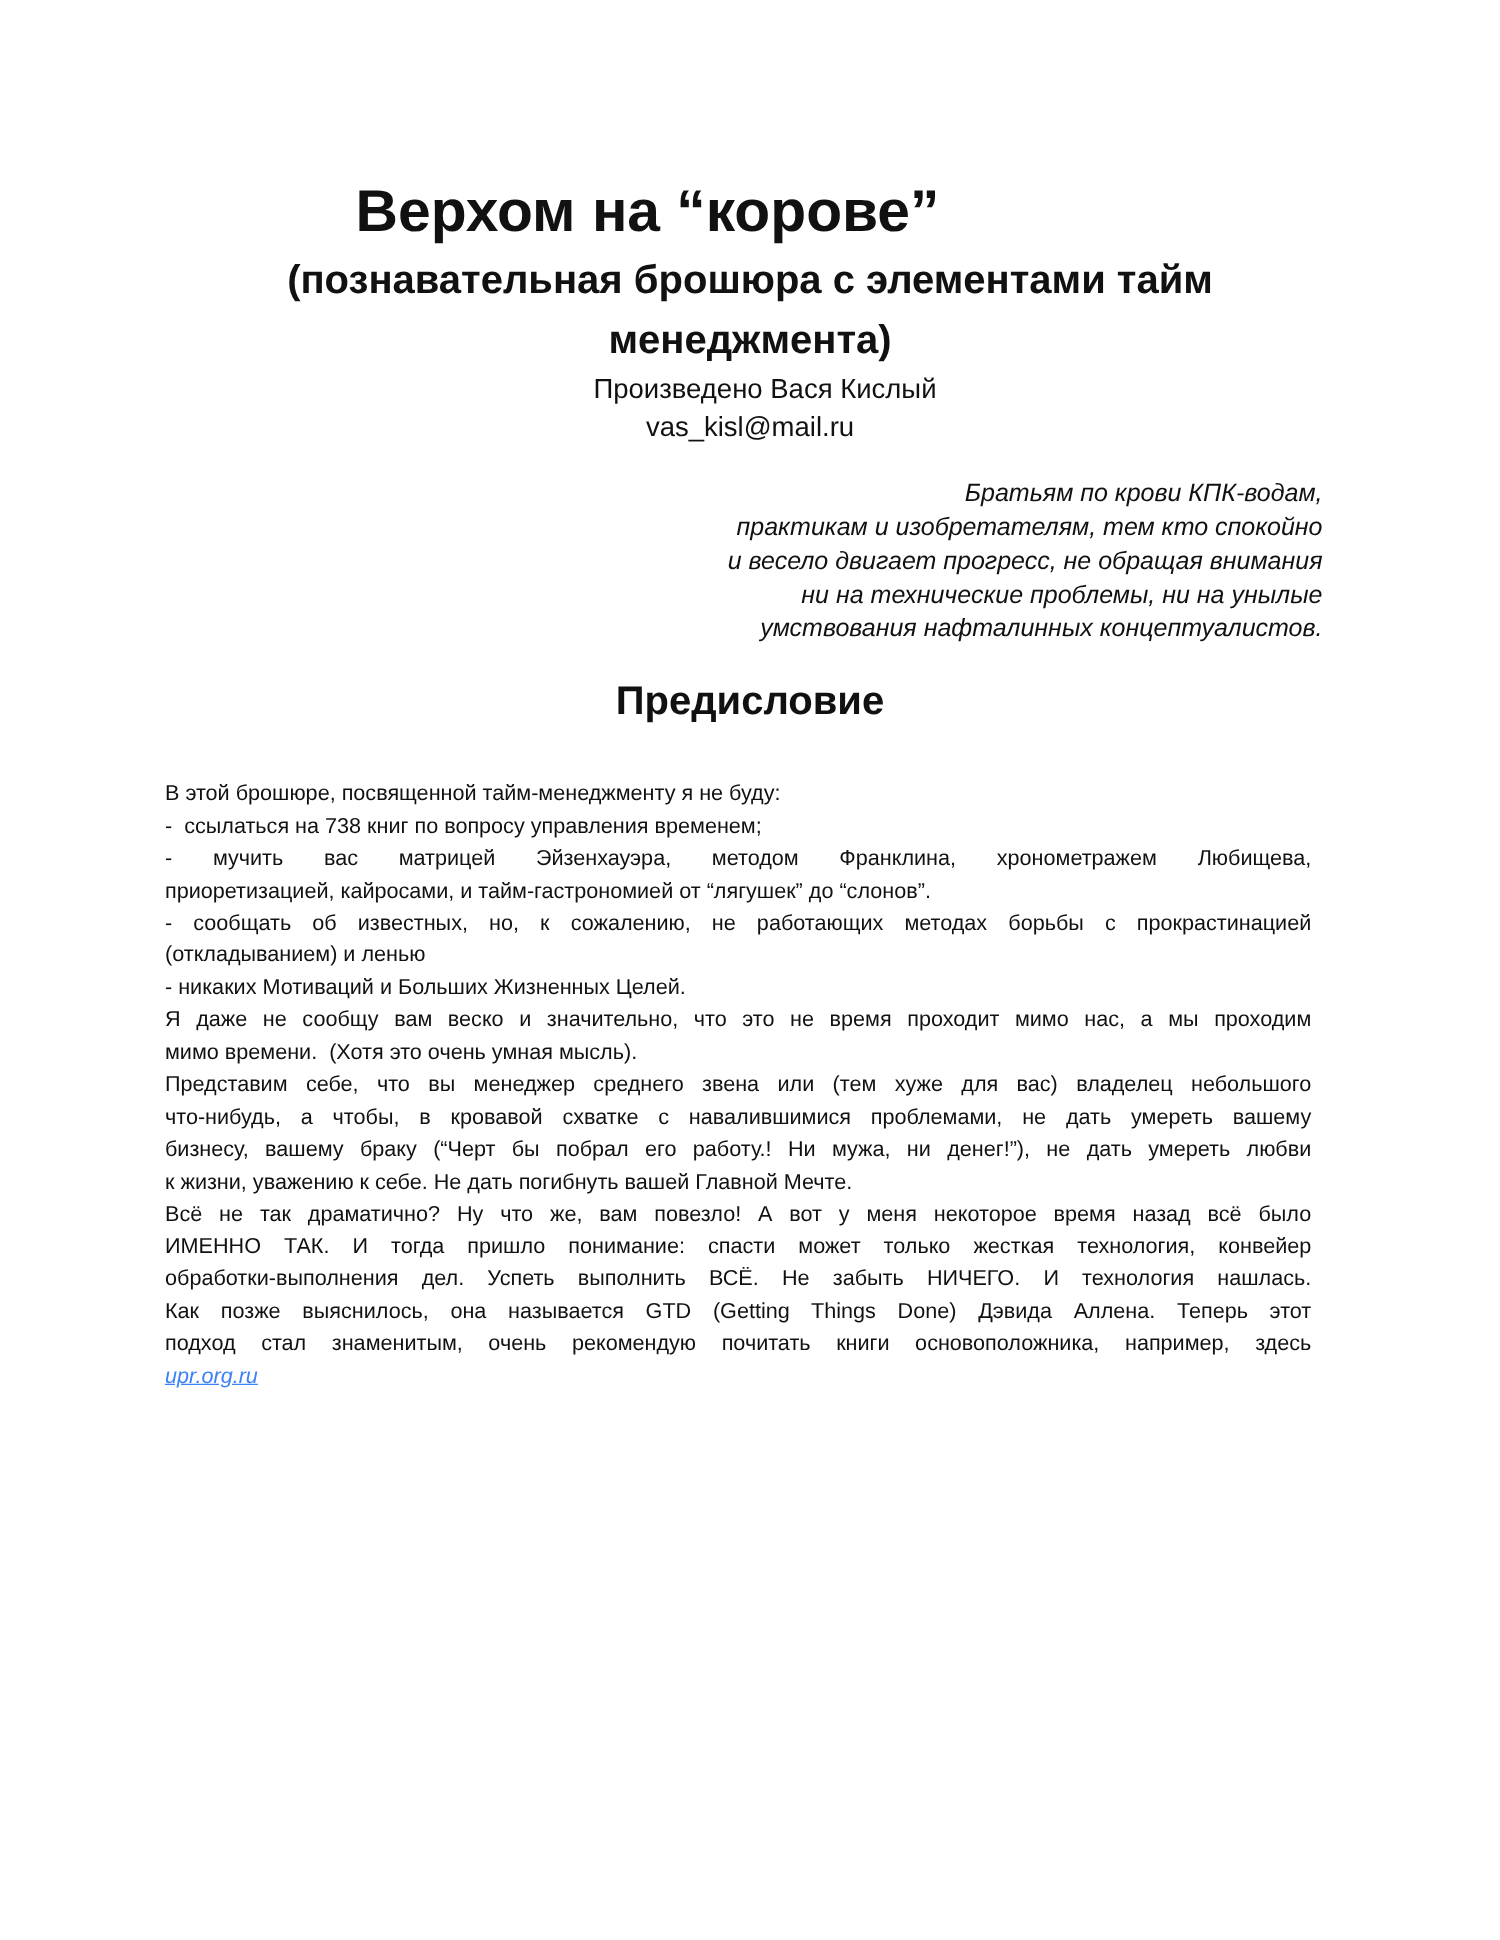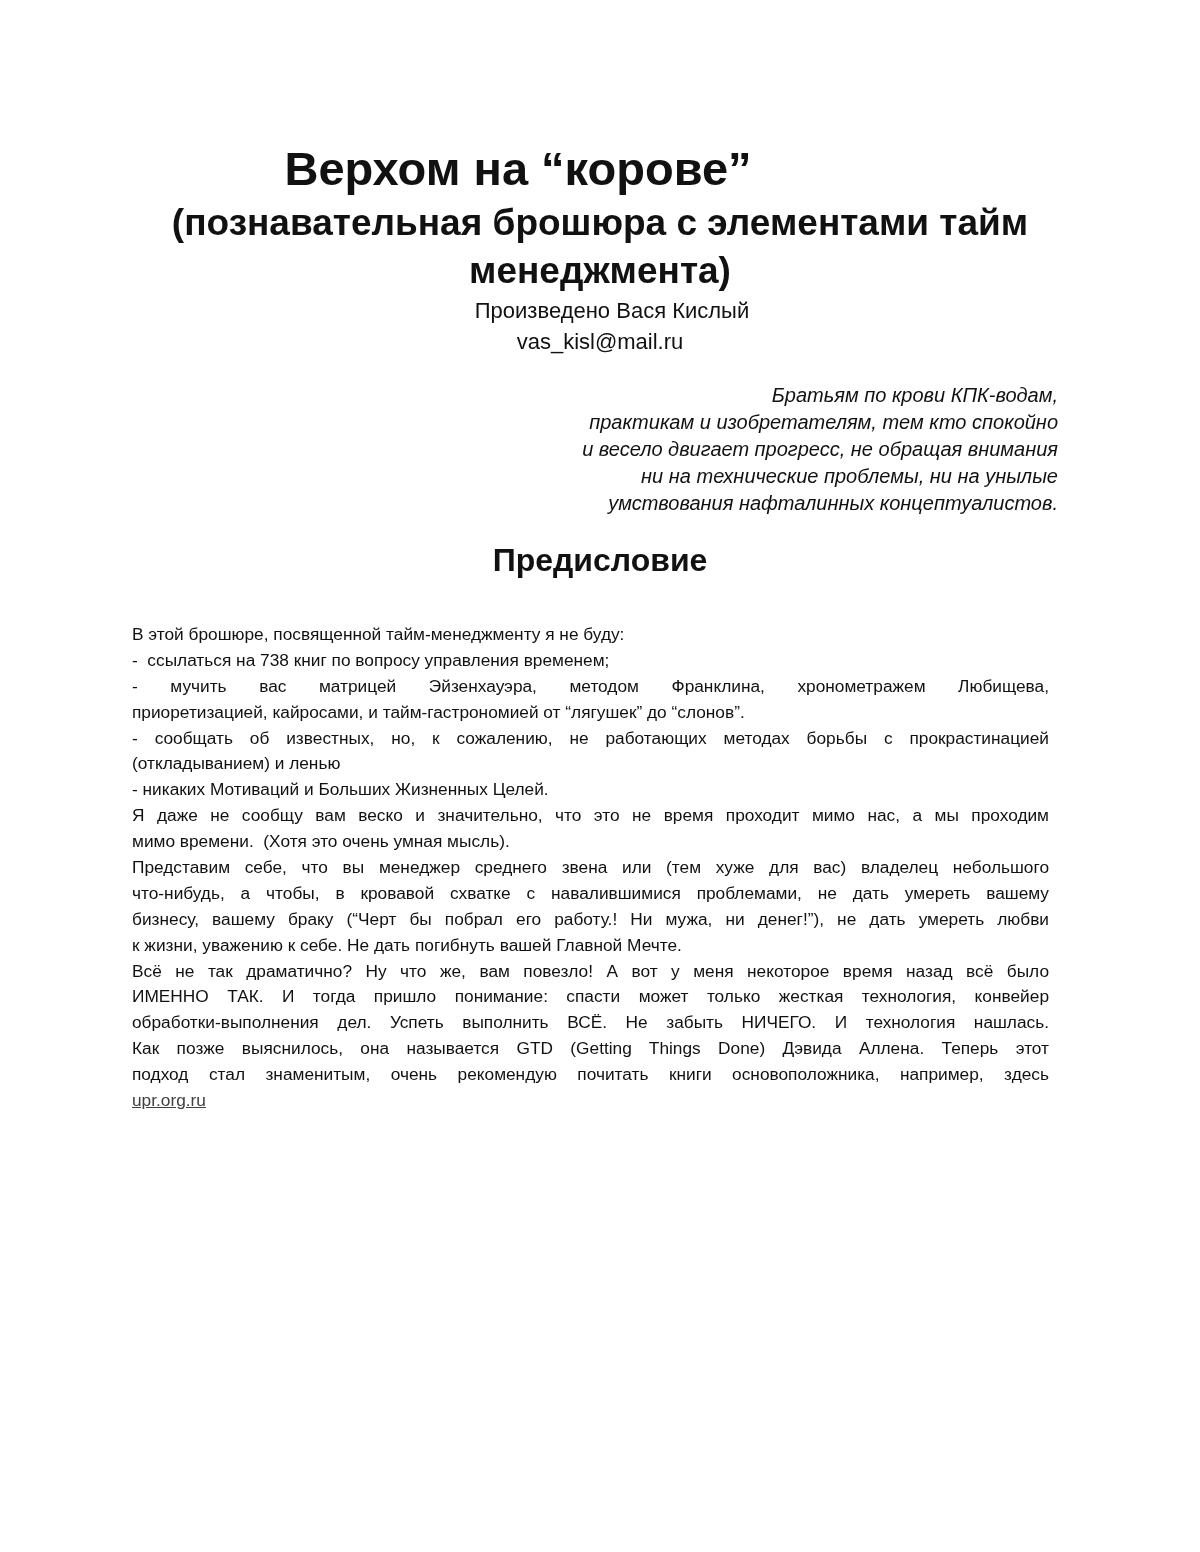--- a/index.html
+++ b/index.html
@@ -30,21 +30,21 @@
       font-size: 47px;
       line-height: 58px;
       margin: 0;
     }
     .subtitle {
       position: absolute;
       left: 140px; width: 920px;
       top: 199px;
       text-align: center;
       font-weight: bold;
-      font-size: 37px;
+      font-size: 32px;
       line-height: 48px;
       margin: 0;
     }
     .author {
       position: absolute;
       left: 0; width: 1200px;
       top: 296px;
       text-align: center;
       font-size: 22px;
       line-height: 30px;
@@ -137,15 +137,15 @@
     <span class="line">мимо времени.  (Хотя это очень умная мысль).</span>
     <span class="line justify"> Представим себе, что вы менеджер среднего звена или (тем хуже для вас) владелец небольшого</span>
     <span class="line justify">что-нибудь, а чтобы, в кровавой схватке с навалившимися проблемами, не дать умереть вашему</span>
     <span class="line justify">бизнесу, вашему браку (“Черт бы побрал  его работу.! Ни мужа, ни денег!”), не дать умереть любви</span>
     <span class="line">к жизни, уважению к себе. Не дать погибнуть вашей Главной Мечте.</span>
     <span class="line justify">   Всё не так драматично? Ну что же, вам повезло! А вот у меня некоторое время назад всё было</span>
     <span class="line justify">ИМЕННО ТАК. И тогда пришло понимание: спасти может только жесткая технология, конвейер</span>
     <span class="line justify">обработки-выполнения дел. Успеть выполнить ВСЁ. Не забыть НИЧЕГО. И технология нашлась.</span>
     <span class="line justify">Как позже выяснилось, она называется GTD (Getting Things Done) Дэвида Аллена.  Теперь этот</span>
     <span class="line justify">подход стал знаменитым, очень рекомендую почитать книги основоположника, например, здесь</span>
-    <span class="line"><a class="link" style="color: #404040;">upr.org.ru</a></span>
+    <span class="line"><a class="link" style="color: #3b82f6; font-style: italic;">upr.org.ru</a></span>
   </div>
 </div>
 
 </body></html>

